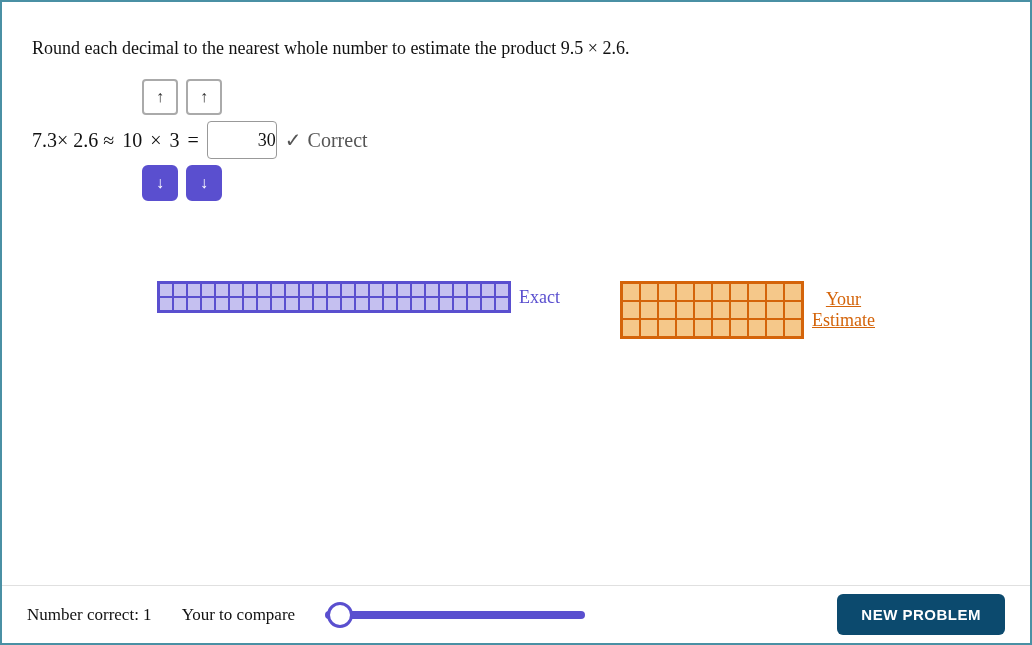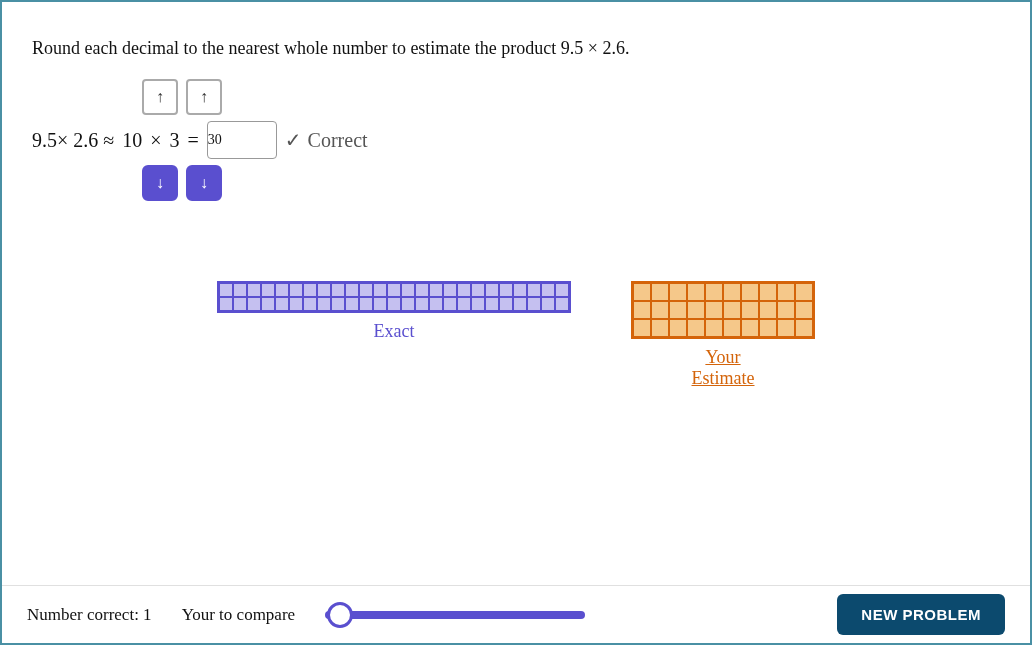--- a/index.html
+++ b/index.html
@@ -59,22 +59,22 @@
       font-size: 20px;
       color: #111;
       margin: 6px 0;
     }
 
     .value-input {
       width: 70px;
       height: 38px;
       border: 1px solid #999;
       border-radius: 4px;
-      text-align: left;
-      font-size: 14px;
+      text-align: right;
+      font-size: 18px;
       font-family: 'Georgia', serif;
       color: #111;
     }
 
     .correct-badge {
       display: flex;
       align-items: center;
       gap: 6px;
       font-size: 20px;
       color: #666;
@@ -102,21 +102,21 @@
     .grids-section {
       display: flex;
       justify-content: center;
       gap: 60px;
       margin-top: 80px;
       align-items: flex-start;
     }
 
     .grid-container {
       display: flex;
-      flex-direction: column;
+      flex-direction: row;
       align-items: center;
       gap: 8px;
     }
 
     .grid-label {
       font-size: 18px;
       font-family: 'Georgia', serif;
       text-align: center;
     }
 
@@ -233,21 +233,21 @@
   <div class="arrow-buttons-group" style="margin-left:110px; margin-bottom:4px;">
     <button class="arrow-btn">
       <span>↑</span>
     </button>
     <button class="arrow-btn">
       <span>↑</span>
     </button>
   </div>
 
   <div class="equation-main">
-    <span>9.5× 2.6 ≈</span>
+    <span>7.3× 2.6 ≈</span>
     <span>10</span>
     <span>×</span>
     <span>3</span>
     <span>=</span>
     <input class="value-input" type="text" value="30" style="">
     <div class="correct-badge">
       <span class="check-icon">✓</span>
       <span class="correct-text">Correct</span>
     </div>
   </div>

